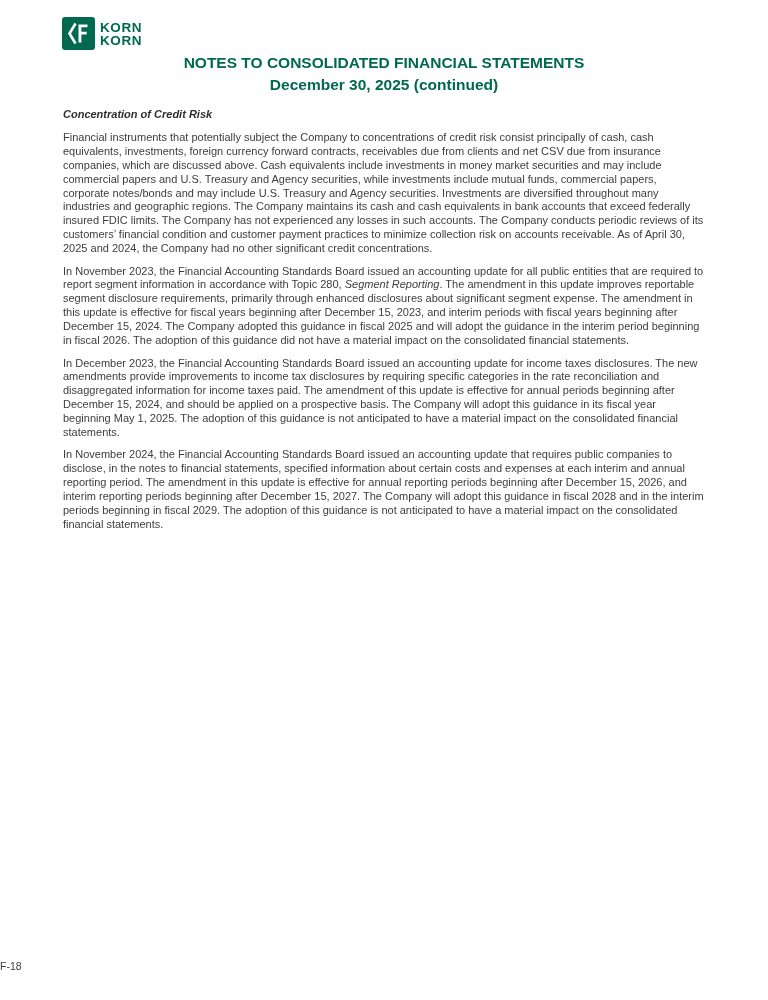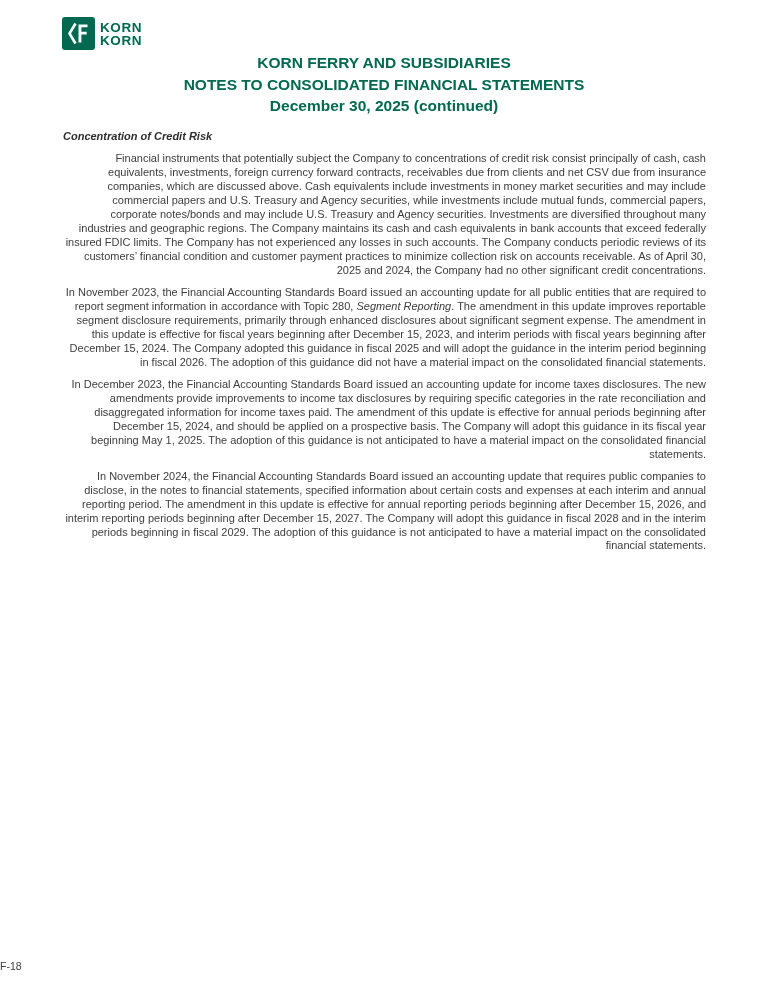--- a/index.html
+++ b/index.html
@@ -59,21 +59,21 @@
   .content h3 {
     font-size: 11px;
     font-weight: bold;
     font-style: italic;
     color: #2e2e2e;
     margin: 15px 0 9px 0;
   }
   .content h3:first-child { margin-top: 0; }
   .content p {
     margin: 0 0 8.5px 0;
-    text-align: right;
+    text-align: left;
   }
   .it { font-style: italic; }
   
   .footer {
     position: absolute;
     bottom: 28px;
     left: 0;
     width: 100%;
     font-size: 10.5px;
     color: #3d3d3d;
@@ -91,21 +91,20 @@
         <path d="M13.5 4.5 h9 v2.7 h-6.1 v4.5 h5.3 v2.7 h-5.3 v8.1 h-2.9 z" fill="#ffffff"></path>
       </svg>
     </div>
     <div class="logo-text">
       <span>KORN</span>
       <span>KORN</span>
     </div>
   </div>
 
   <div class="doc-header">
-    <div>KORN FERRY AND SUBSIDIARIES</div>
     <div>NOTES TO CONSOLIDATED FINANCIAL STATEMENTS</div>
     <div>December 30, 2025 (continued)</div>
   </div>
 
   <div class="content">
 
     <h3>Concentration of Credit Risk</h3>
     <p>Financial instruments that potentially subject the Company to concentrations of credit risk consist principally of cash, cash equivalents, investments, foreign currency forward contracts, receivables due from clients and net CSV due from insurance companies, which are discussed above. Cash equivalents include investments in money market securities and may include commercial papers and U.S. Treasury and Agency securities, while investments include mutual funds, commercial papers, corporate notes/bonds and may include U.S. Treasury and Agency securities. Investments are diversified throughout many industries and geographic regions. The Company maintains its cash and cash equivalents in bank accounts that exceed federally insured FDIC limits. The Company has not experienced any losses in such accounts. The Company conducts periodic reviews of its customers’ financial condition and customer payment practices to minimize collection risk on accounts receivable. As of April 30, 2025 and 2024, the Company had no other significant credit concentrations.</p>
 
     <p><span>In November 2023, the Financial Accounting Standards Board issued an accounting update for all public entities that are required to report segment information in accordance with Topic 280, </span><span class="it">Segment Reporting</span><span>. The amendment in this update improves reportable segment disclosure requirements, primarily through enhanced disclosures about significant segment expense. The amendment in this update is effective for fiscal years beginning after December 15, 2023, and interim periods with fiscal years beginning after December 15, 2024. The Company adopted this guidance in fiscal 2025 and will adopt the guidance in the interim period beginning in fiscal 2026. The adoption of this guidance did not have a material impact on the consolidated financial statements.</span></p>

